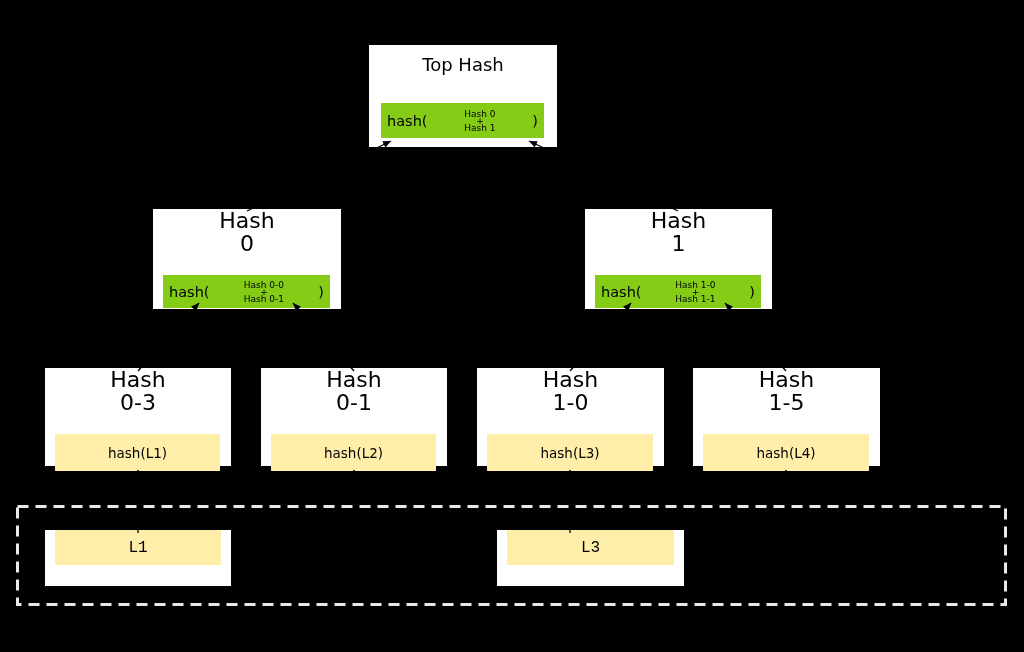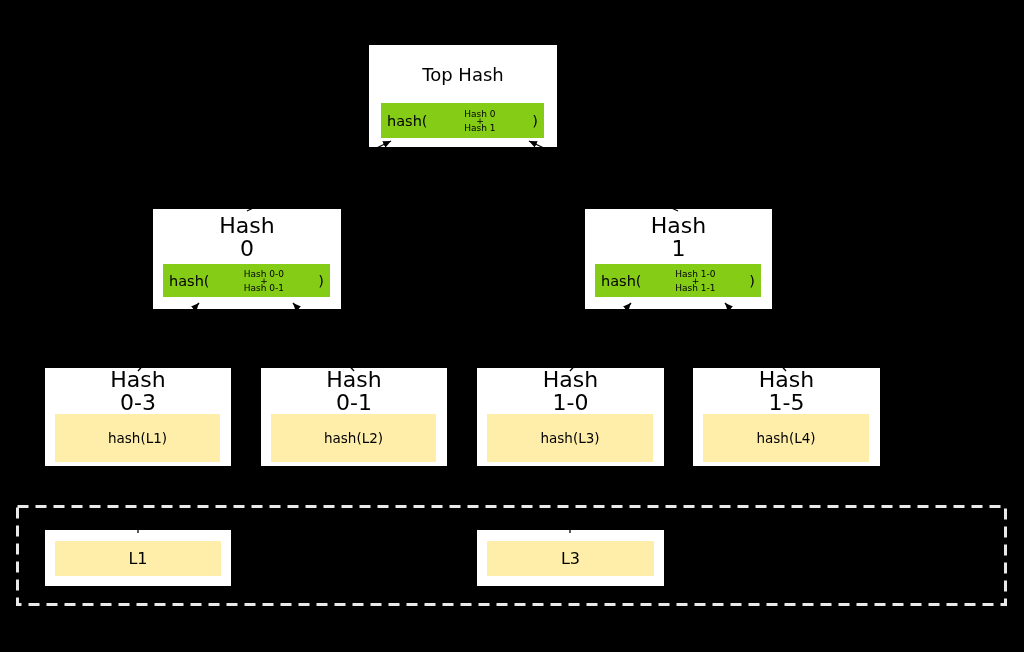--- a/index.html
+++ b/index.html
@@ -3,54 +3,54 @@
 <meta charset="utf-8">
 <title>Diagram</title>
 <style>
   html,body{margin:0;padding:0;background:#000000;}
   .canvas{
     position:relative;width:1024px;height:652px;background:#000000;
     font-family:"DejaVu Sans","Liberation Sans",sans-serif;color:#000000;overflow:hidden;
   }
   .node{
     position:absolute;background:#ffffff;border:1px solid #000000;box-sizing:border-box;
-    display:flex;flex-direction:column;
+    display:flex;flex-direction:column;gap:20px;
   }
   .titlebox{
     flex:1;display:flex;flex-direction:column;align-items:center;justify-content:center;
     font-size:22px;line-height:23px;text-align:center;
   }
   #n-root .titlebox{font-size:18px;}
   .hashrow{
     background:#84cc16;display:flex;align-items:center;justify-content:space-between;
     font-size:14.5px;flex:0 0 auto;
   }
   .hashcenter{
     background:#ffeeaa;display:flex;align-items:center;justify-content:center;
     font-size:13.5px;flex:0 0 auto;
   }
   .stack{display:flex;flex-direction:column;align-items:center;font-size:9px;line-height:8px;text-align:center;}
   .stack .plus{line-height:6px;}
   #n-root .hashrow{height:35px;margin:0 13px 9px 12px;padding:0 6px;}
   #n-h0 .hashrow,#n-h1 .hashrow{height:33px;margin:0 11px 12px 10px;padding:0 6px;}
-  .l3 .hashcenter{height:48px;margin:0 11px 8px 10px;}
-  .block{justify-content:center;}
+  .l3 .hashcenter{height:37px;margin:0 11px 8px 10px;}
+  .block{font-family:Liberation Mono, monospace;}
   .block .hashcenter{height:35px;margin:0 10px;font-size:16px;}
 
   
   #n-root{left:368px;top:44px;width:190px;height:104px;}
   #n-h0{left:152px;top:208px;width:190px;height:102px;}
   #n-h1{left:584px;top:208px;width:189px;height:102px;}
   #n-h00{left:44px;top:367px;width:188px;height:100px;}
   #n-h01{left:260px;top:367px;width:188px;height:100px;}
   #n-h10{left:476px;top:367px;width:189px;height:100px;}
   #n-h11{left:692px;top:367px;width:189px;height:100px;}
   #b-l1{left:44px;top:529px;width:188px;height:58px;}
   #b-l2{left:260px;top:529px;width:188px;height:58px;}
-  #b-l3{left:476px;top:529px;width:189px;height:58px;}
+  #b-l3{left:496px;top:529px;width:189px;height:58px;}
   #b-l4{left:692px;top:529px;width:189px;height:58px;}
 
   .overlay{position:absolute;left:0;top:0;z-index:10;pointer-events:none;}
 </style>
 </head>
 <body>
 
 <div class="canvas">
 
   <div class="node" id="n-root">

